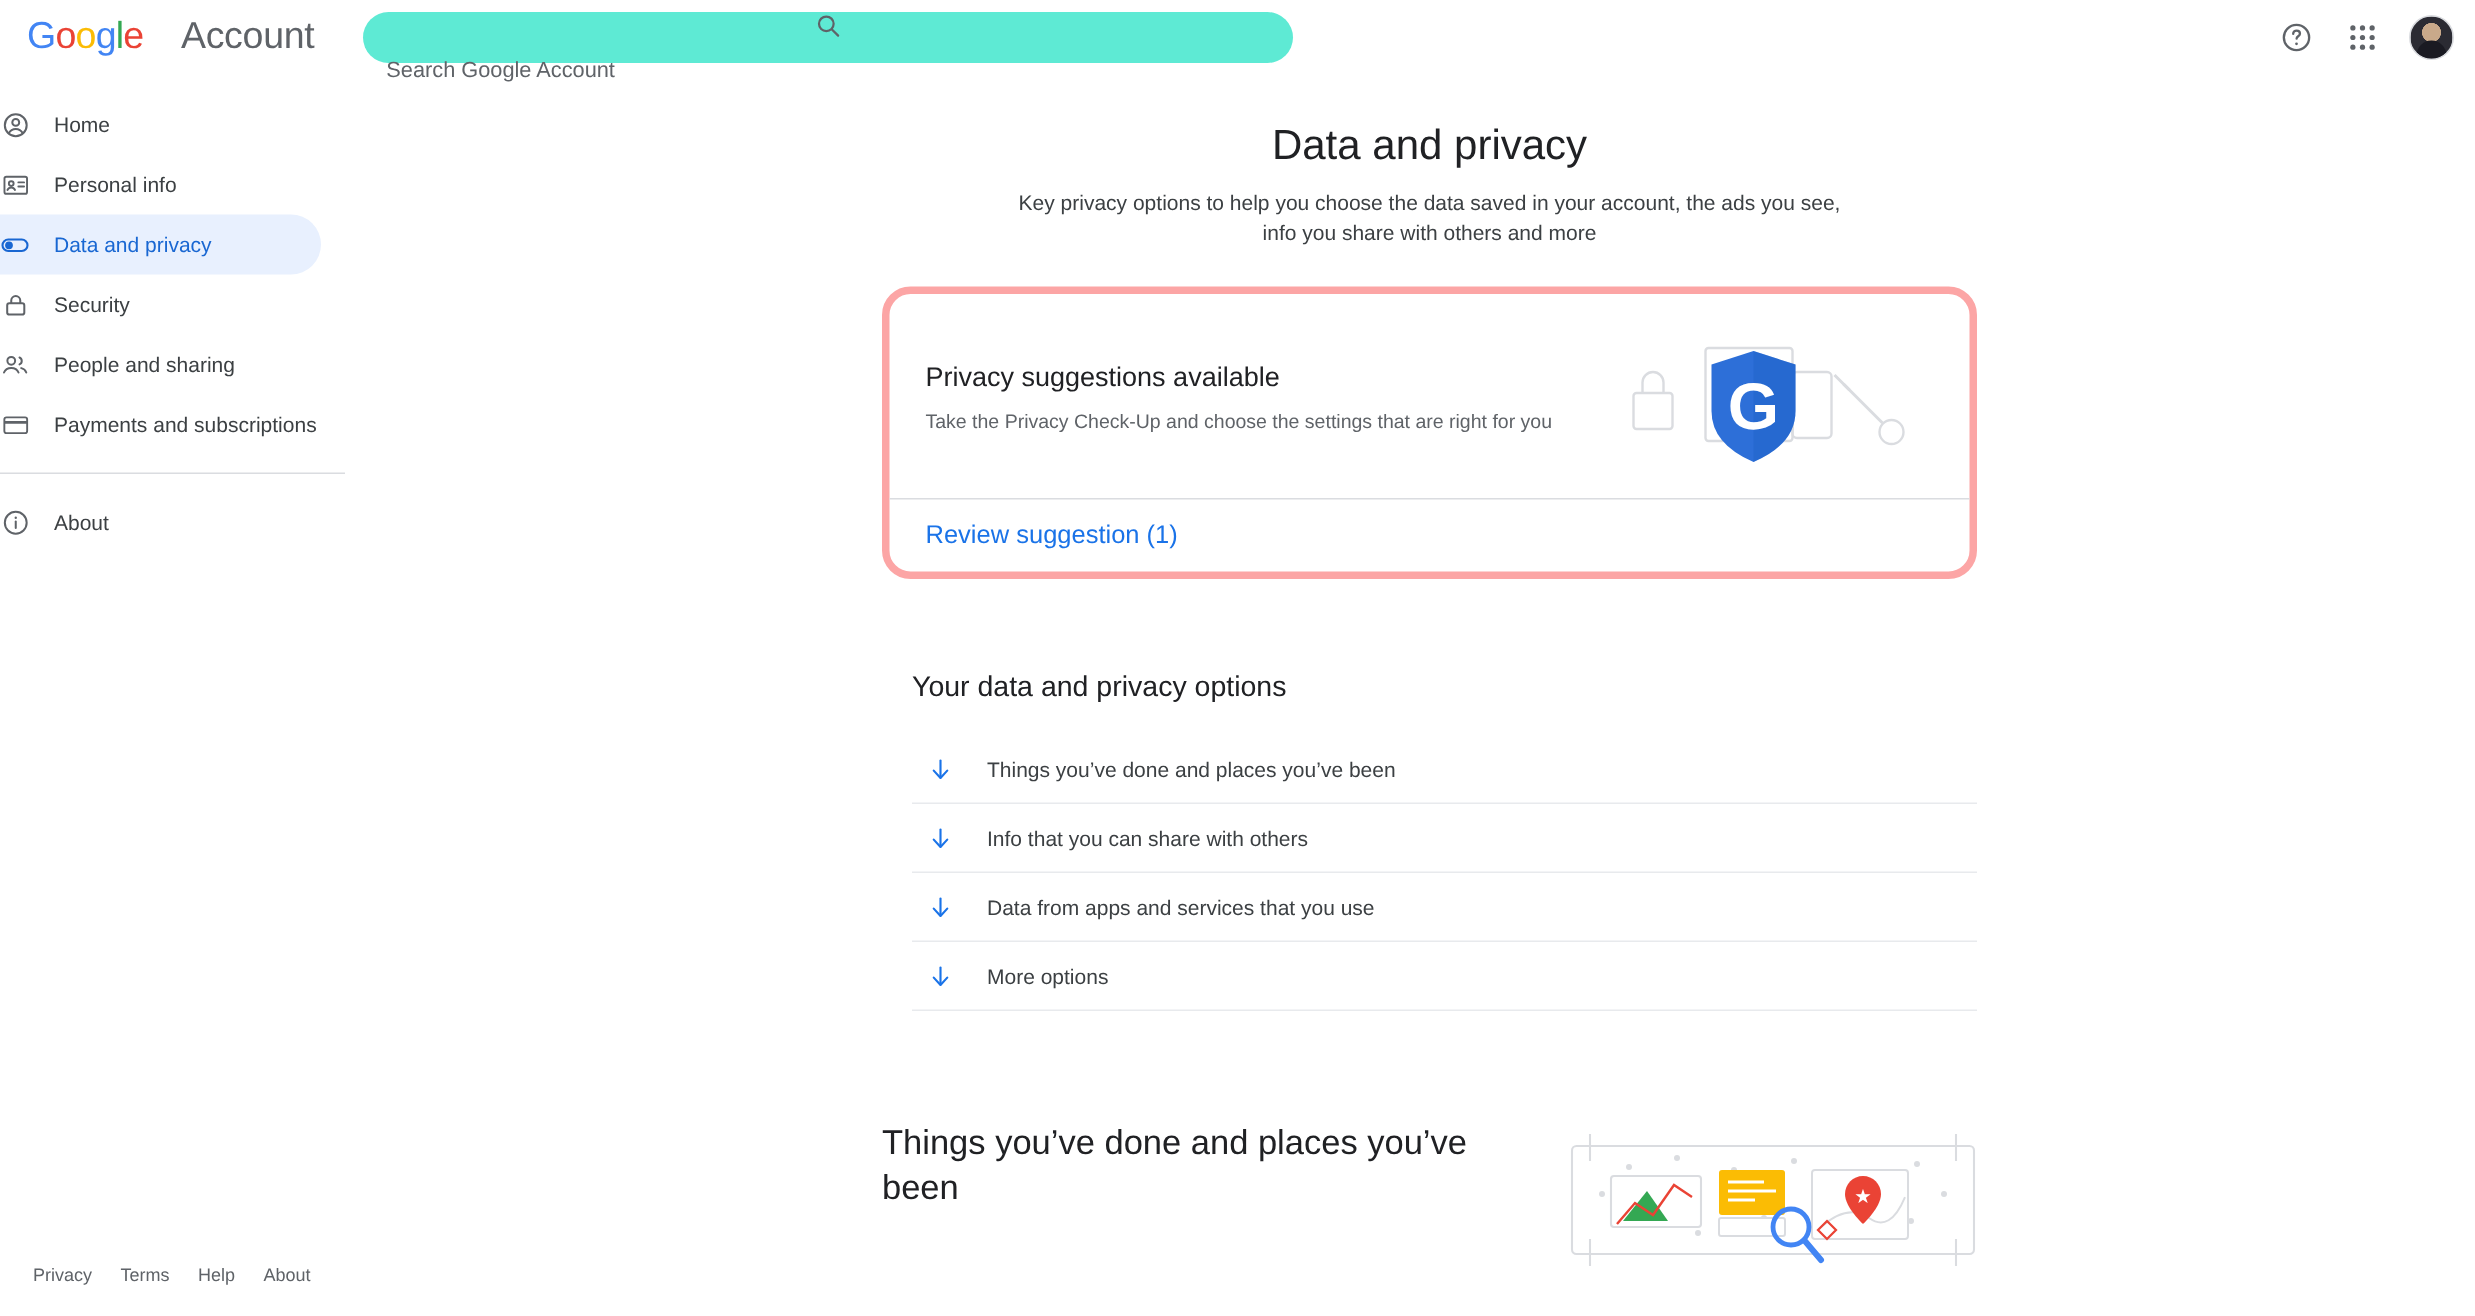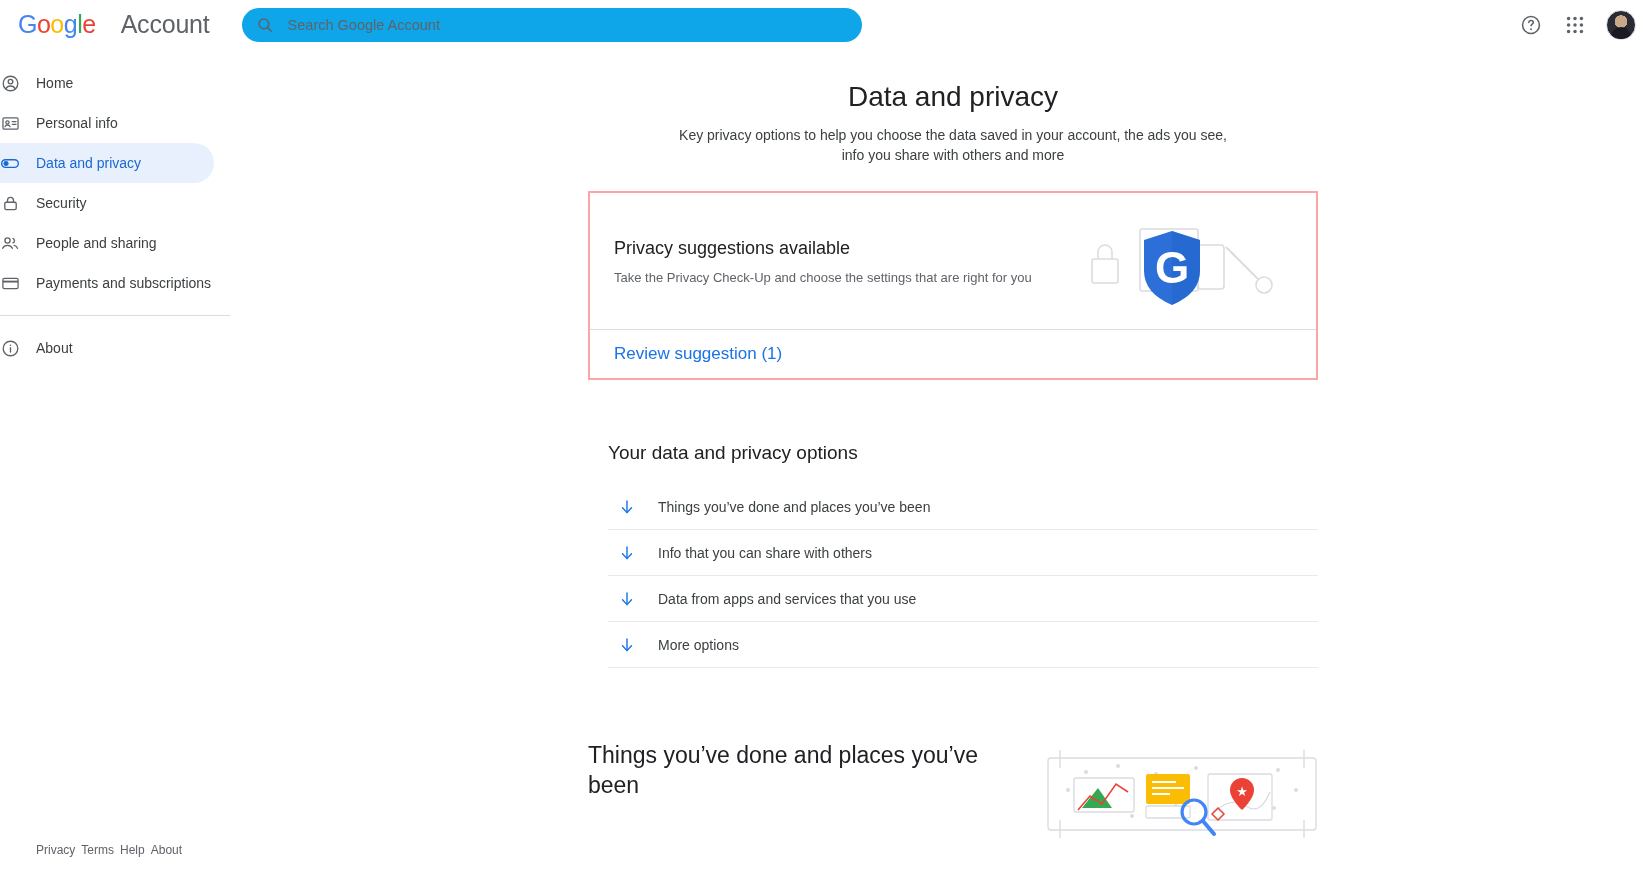--- a/index.html
+++ b/index.html
@@ -36,26 +36,27 @@
   .brand-word {
     font-size: 25px;
     color: #5f6368;
     font-weight: 400;
     letter-spacing: -0.2px;
   }
   .search-wrap {
     margin-left: 32px;
     width: 620px;
     height: 34px;
-    background: #0ea5e9;
+    background: #5eead4;
     border-radius: 18px;
     display: flex;
     align-items: center;
     padding: 0 14px;
     gap: 12px;
+    flex-direction: column;
   }
   .search-wrap svg { display: block; }
   .search-input {
     border: none;
     background: transparent;
     outline: none;
     font-size: 14.5px;
     color: #3c4043;
     width: 100%;
     font-family: "Liberation Sans", sans-serif;
@@ -121,23 +122,23 @@
   .nav-item.active .nav-ico svg { stroke: #1967d2; fill: #1967d2; }
   .nav-ico { width: 20px; height: 20px; display: flex; align-items: center; justify-content: center; }
   .nav-sep {
     height: 1px;
     background: #dadce0;
     margin: 12px 26px 12px 0;
   }
   .footer-links {
     position: absolute;
     bottom: 20px;
-    left: 36px;
-    display: flex;
-    gap: 6px;
+    left: 22px;
+    display: flex;
+    gap: 19px;
     font-size: 12px;
     color: #5f6368;
   }
   .footer-links a { color: #5f6368; text-decoration: none; cursor: pointer; }
 
   
   .main {
     flex: 1;
     overflow: hidden;
     padding-top: 16px;
@@ -154,22 +155,22 @@
     font-size: 14px;
     color: #3c4043;
     line-height: 20px;
     max-width: 560px;
     margin: 0 auto 26px;
   }
 
   .card {
     width: 730px;
     margin: 18px auto;
-    border: 2px solid #fca5a5;
-    border-radius: 0;
+    border: 5px solid #fca5a5;
+    border-radius: 19px;
     background: #fff;
   }
   .card-top {
     display: flex;
     align-items: center;
     padding: 26px 24px 24px 24px;
     min-height: 128px;
   }
   .card-text { flex: 1; padding-right: 8px; }
   .card-title {

